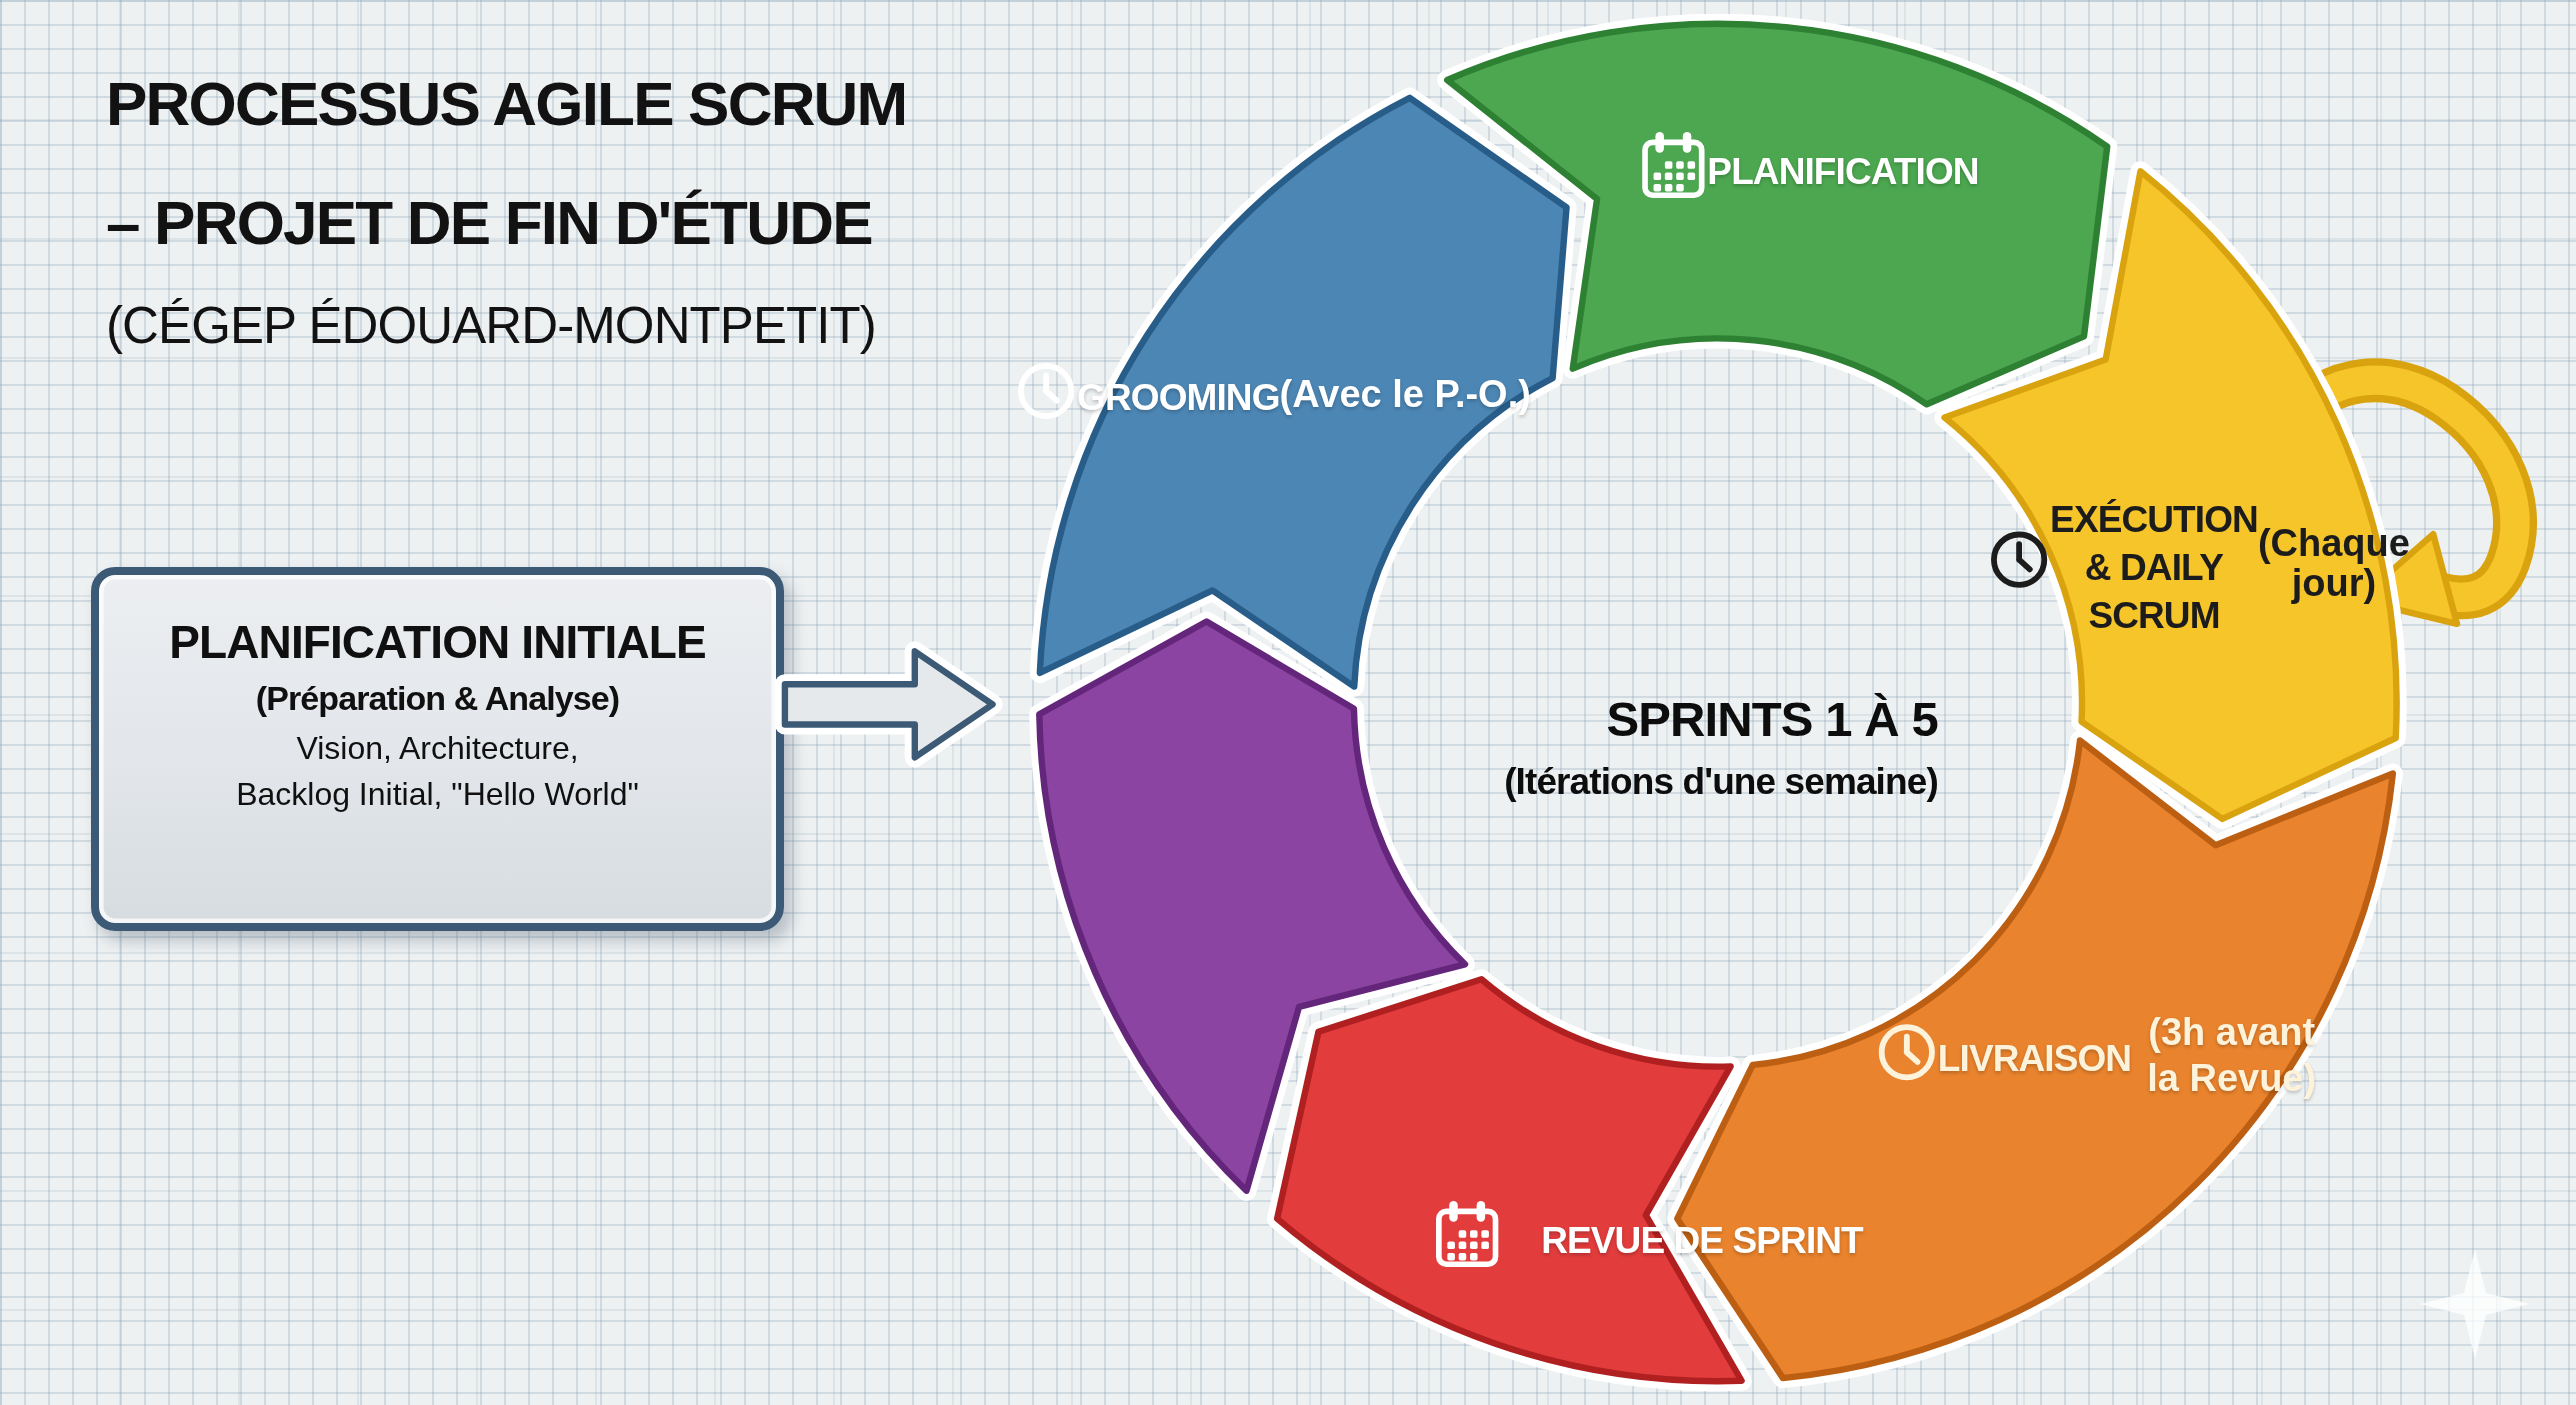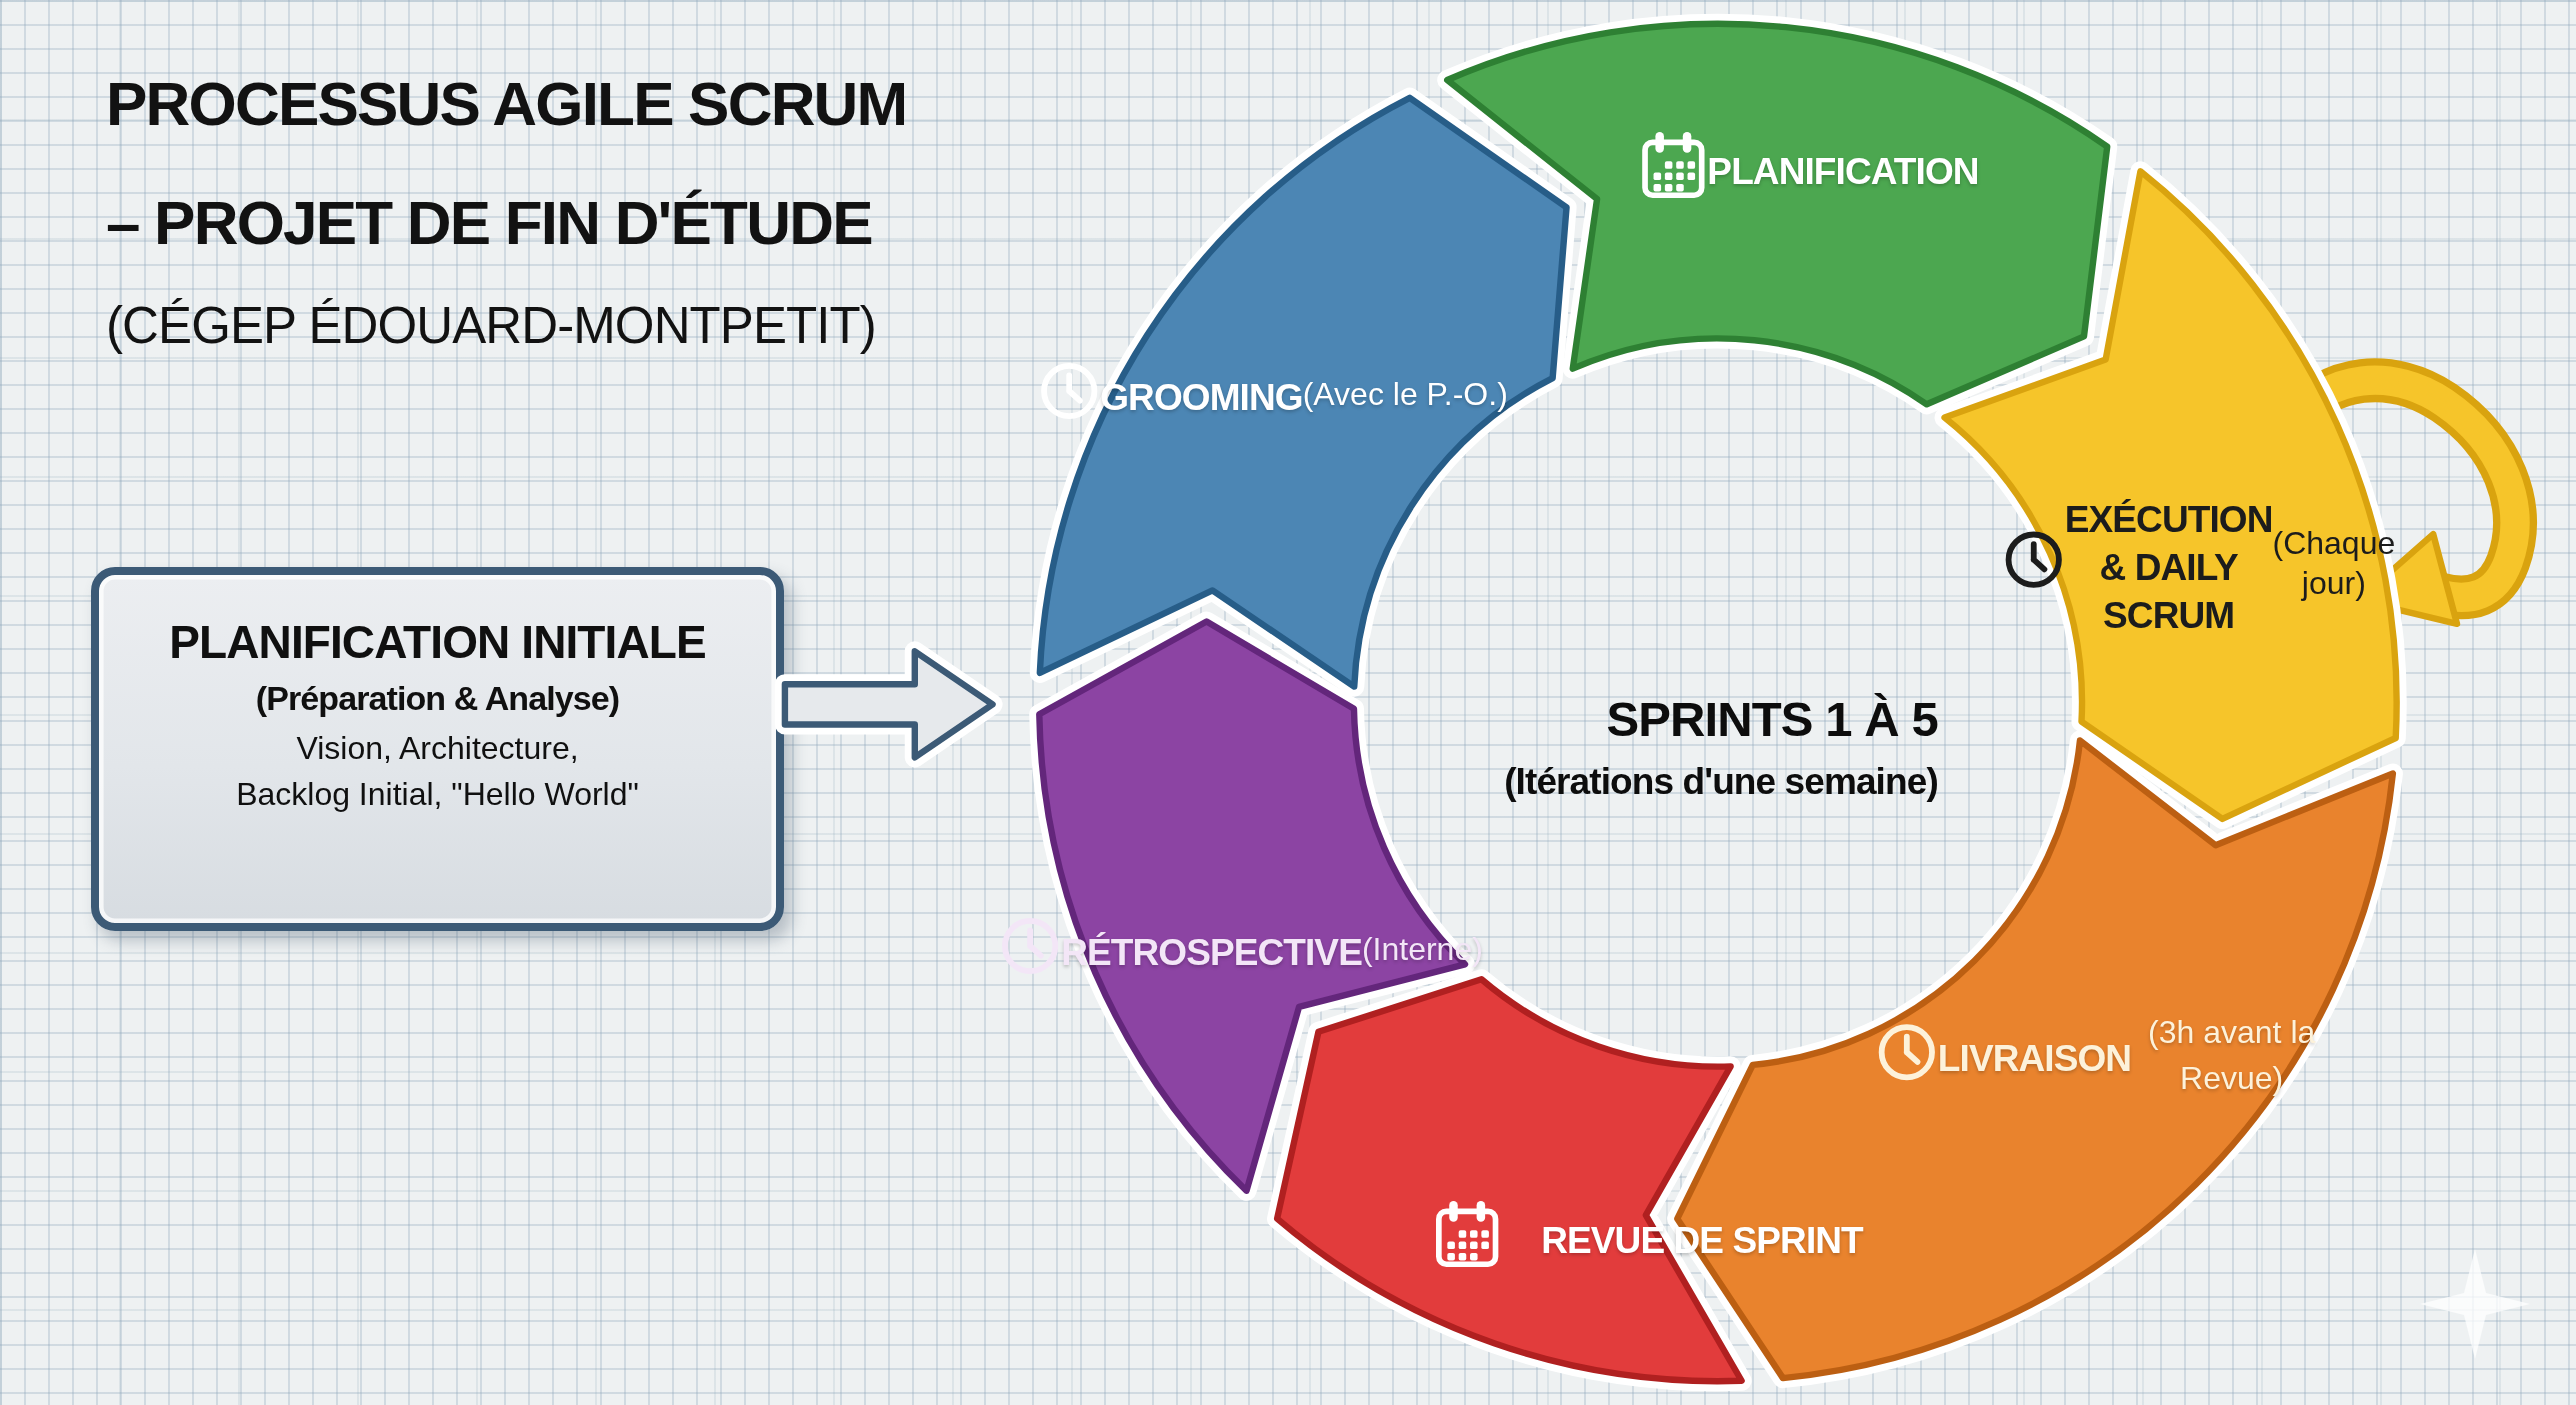--- a/index.html
+++ b/index.html
@@ -34,21 +34,21 @@
   
   svg.diagram{position:absolute;left:0;top:0;width:2576px;height:1405px;}
   
   .seg-label{
     position:absolute;display:flex;flex-direction:row;align-items:center;
     transform:translate(-50%,-50%);text-align:center;
     text-shadow:0 1.8px 3.7px rgba(0,0,0,.22);
   }
   .seg-label .icon{flex:0 0 auto;}
   .sl-title{font-size:37px;font-weight:700;letter-spacing:-0.9px;line-height:44px;margin-top:14.6px;}
-  .sl-sub{font-size:32px;font-weight:400;line-height:40px;margin-top:5.5px;}
+  .sl-sub{font-size:38px;font-weight:700;line-height:40px;margin-top:5.5px;}
   .seg-planification{left:1809px;top:165px;}
   .seg-grooming{left:1273px;top:391px;}
   .seg-execution{left:2199px;top:560px;}
   .seg-execution .sl-title{max-width:256px;line-height:48px;}
   .seg-execution{text-shadow:none;}
   .seg-livraison{left:2104px;top:1052px;}
   .seg-livraison .sl-sub{max-width:201px;line-height:46px;}
   .seg-revue{left:1648px;top:1234px;}
   .seg-revue .sl-title{white-space:nowrap;}
   .seg-retrospective{left:1241px;top:946px;}
@@ -176,28 +176,20 @@
           <rect x="39" y="45" width="8" height="8" rx="2"></rect>
           <rect x="51" y="45" width="8" height="8" rx="2"></rect>
         <rect x="15" y="57" width="8" height="8" rx="2"></rect>
           <rect x="27" y="57" width="8" height="8" rx="2"></rect>
           <rect x="39" y="57" width="8" height="8" rx="2"></rect>
       </g>
     </svg>
     <div class="sl-title">REVUE DE SPRINT</div>
   </div>
 
-  <div class="seg-label seg-retrospective" style="color: rgb(243, 230, 247);">
-    <svg class="icon" width="62" height="62" viewBox="0 0 64 64">
-      <circle cx="32" cy="32" r="26" fill="none" stroke="currentColor" stroke-width="6"></circle>
-      <path d="M32 32 L32 16 M32 32 L43 42" fill="none" stroke="currentColor" stroke-width="6" stroke-linecap="round"></path>
-    </svg>
-    <div class="sl-title">RÉTROSPECTIVE</div>
-    <div class="sl-sub">(Interne)</div>
-  </div>
 
   <div class="center-label">
     <div class="center-title">SPRINTS 1 À 5</div>
     <div class="center-sub">(Itérations d'une semaine)</div>
   </div>
 
   <div class="sparkle"></div>
 
 </div>
 

